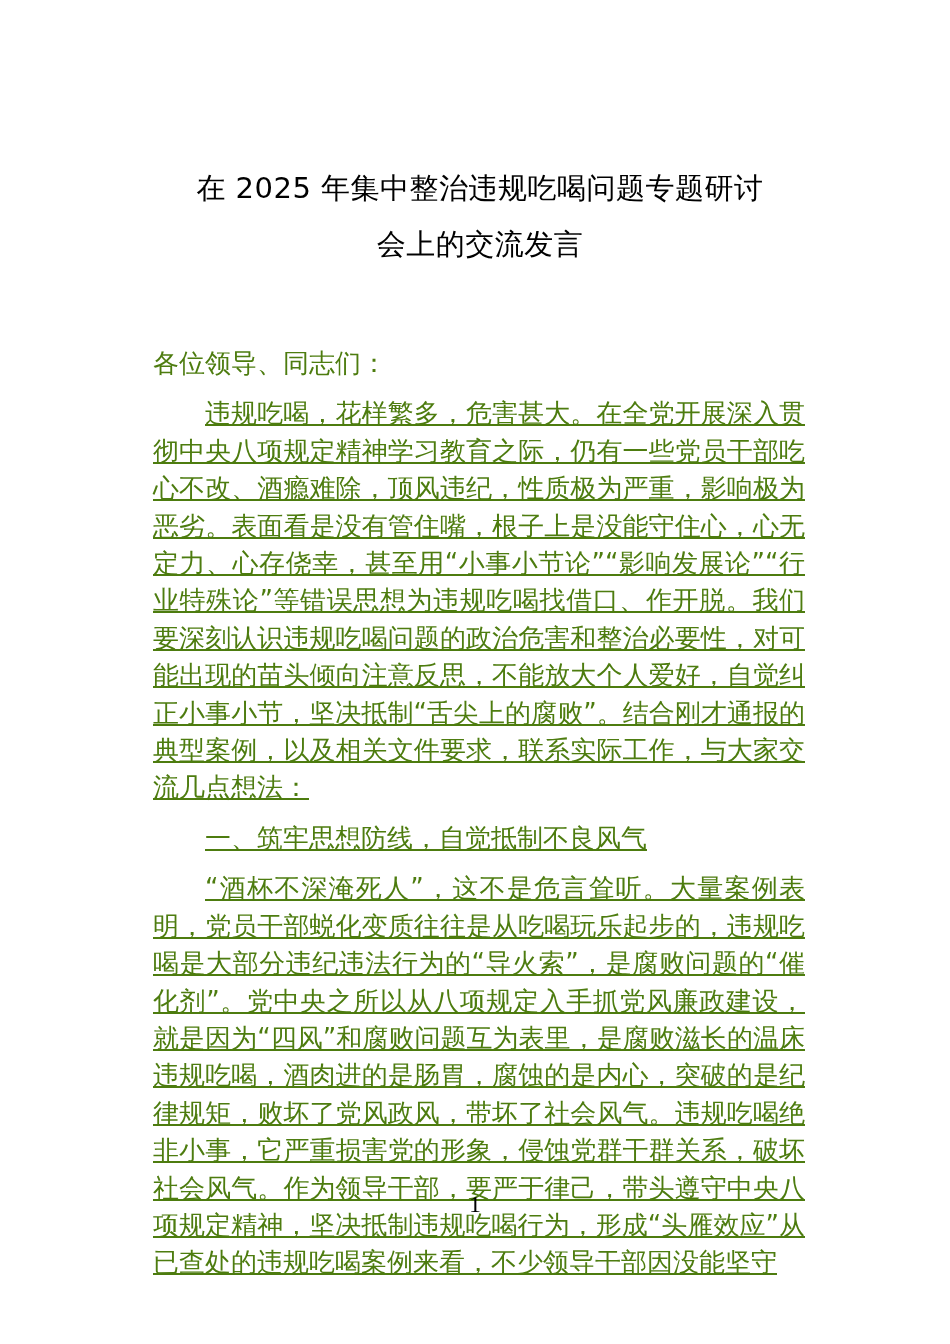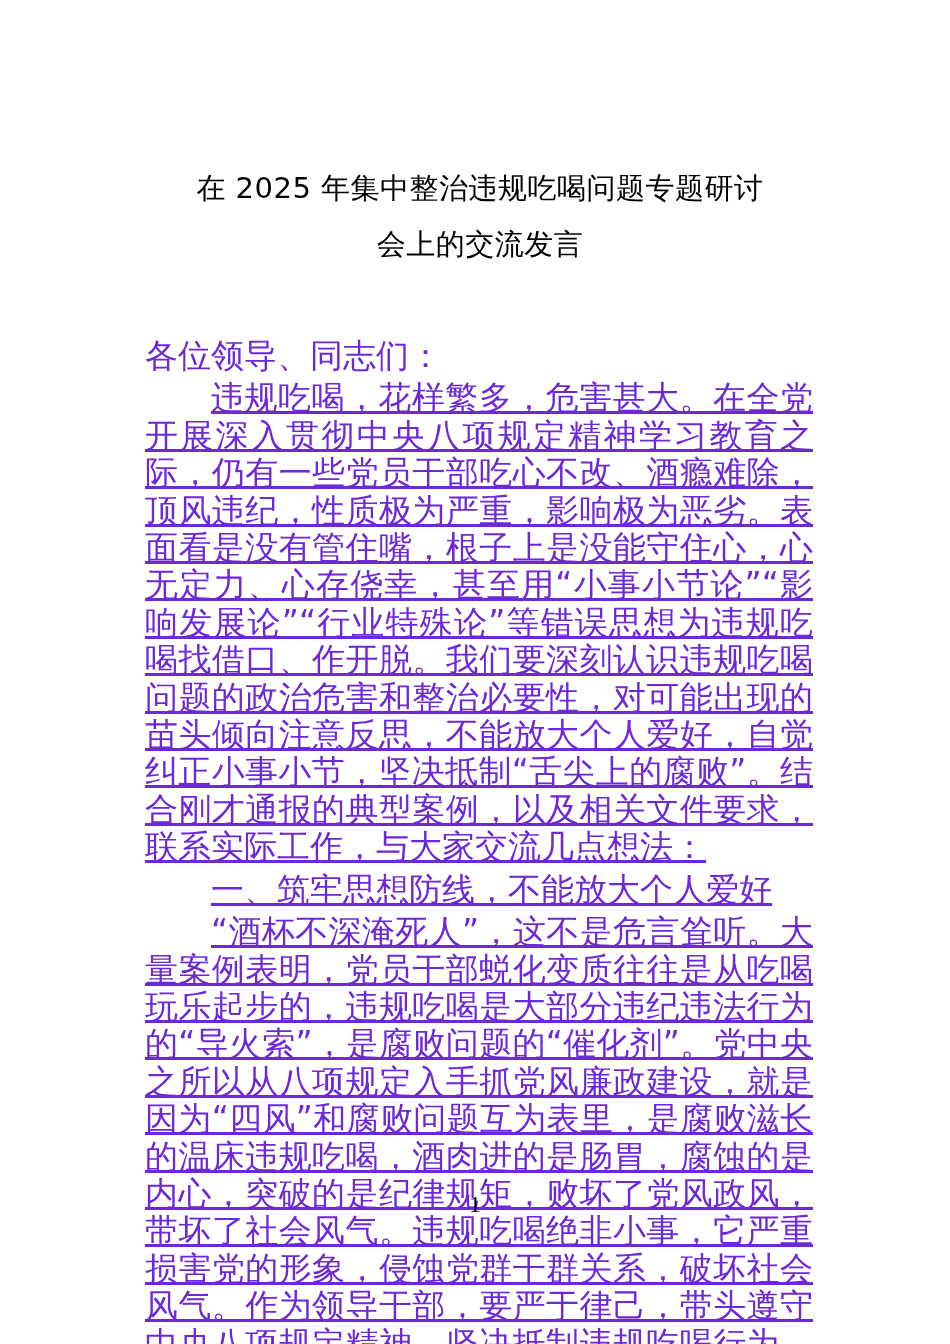--- a/index.html
+++ b/index.html
@@ -36,27 +36,27 @@
 
   
   .body-block {
     position: absolute;
     left: 140px;
     top: 332px;
     width: 678px;
   }
 
   .para {
-    font-size: 33px;
+    font-size: 26px;
     line-height: 37.4px;
     letter-spacing: 0px;
     text-align: justify;
     text-justify: inter-character;
-    color: #6d28d9;
-    margin: 5px;
+    color: #4d7c0f;
+    margin: 13px;
     word-break: break-all;
   }
 
   .para.indent {
     text-indent: 2em;
     text-decoration: underline;
   }
 
   
   .page-number {
@@ -78,21 +78,21 @@
 
   <div class="doc-title">在 2025 年集中整治违规吃喝问题专题研讨
 会上的交流发言</div>
 
   <div class="body-block">
 
     <p class="para">各位领导、同志们：</p>
 
     <p class="para indent">违规吃喝，花样繁多，危害甚大。在全党开展深入贯彻中央八项规定精神学习教育之际，仍有一些党员干部吃心不改、酒瘾难除，顶风违纪，性质极为严重，影响极为恶劣。表面看是没有管住嘴，根子上是没能守住心，心无定力、心存侥幸，甚至用“小事小节论”“影响发展论”“行业特殊论”等错误思想为违规吃喝找借口、作开脱。我们要深刻认识违规吃喝问题的政治危害和整治必要性，对可能出现的苗头倾向注意反思，不能放大个人爱好，自觉纠正小事小节，坚决抵制“舌尖上的腐败”。结合刚才通报的典型案例，以及相关文件要求，联系实际工作，与大家交流几点想法：</p>
 
-    <p class="para indent">一、筑牢思想防线，不能放大个人爱好</p>
+    <p class="para indent">一、筑牢思想防线，自觉抵制不良风气</p>
 
     <p class="para indent">“酒杯不深淹死人”，这不是危言耸听。大量案例表明，党员干部蜕化变质往往是从吃喝玩乐起步的，违规吃喝是大部分违纪违法行为的“导火索”，是腐败问题的“催化剂”。党中央之所以从八项规定入手抓党风廉政建设，就是因为“四风”和腐败问题互为表里，是腐败滋长的温床违规吃喝，酒肉进的是肠胃，腐蚀的是内心，突破的是纪律规矩，败坏了党风政风，带坏了社会风气。违规吃喝绝非小事，它严重损害党的形象，侵蚀党群干群关系，破坏社会风气。作为领导干部，要严于律己，带头遵守中央八项规定精神，坚决抵制违规吃喝行为，形成“头雁效应”从已查处的违规吃喝案例来看，不少领导干部因没能坚守</p>
 
   </div>
 
   <div class="page-number">1</div>
 
 </div>
 
 </body></html>

